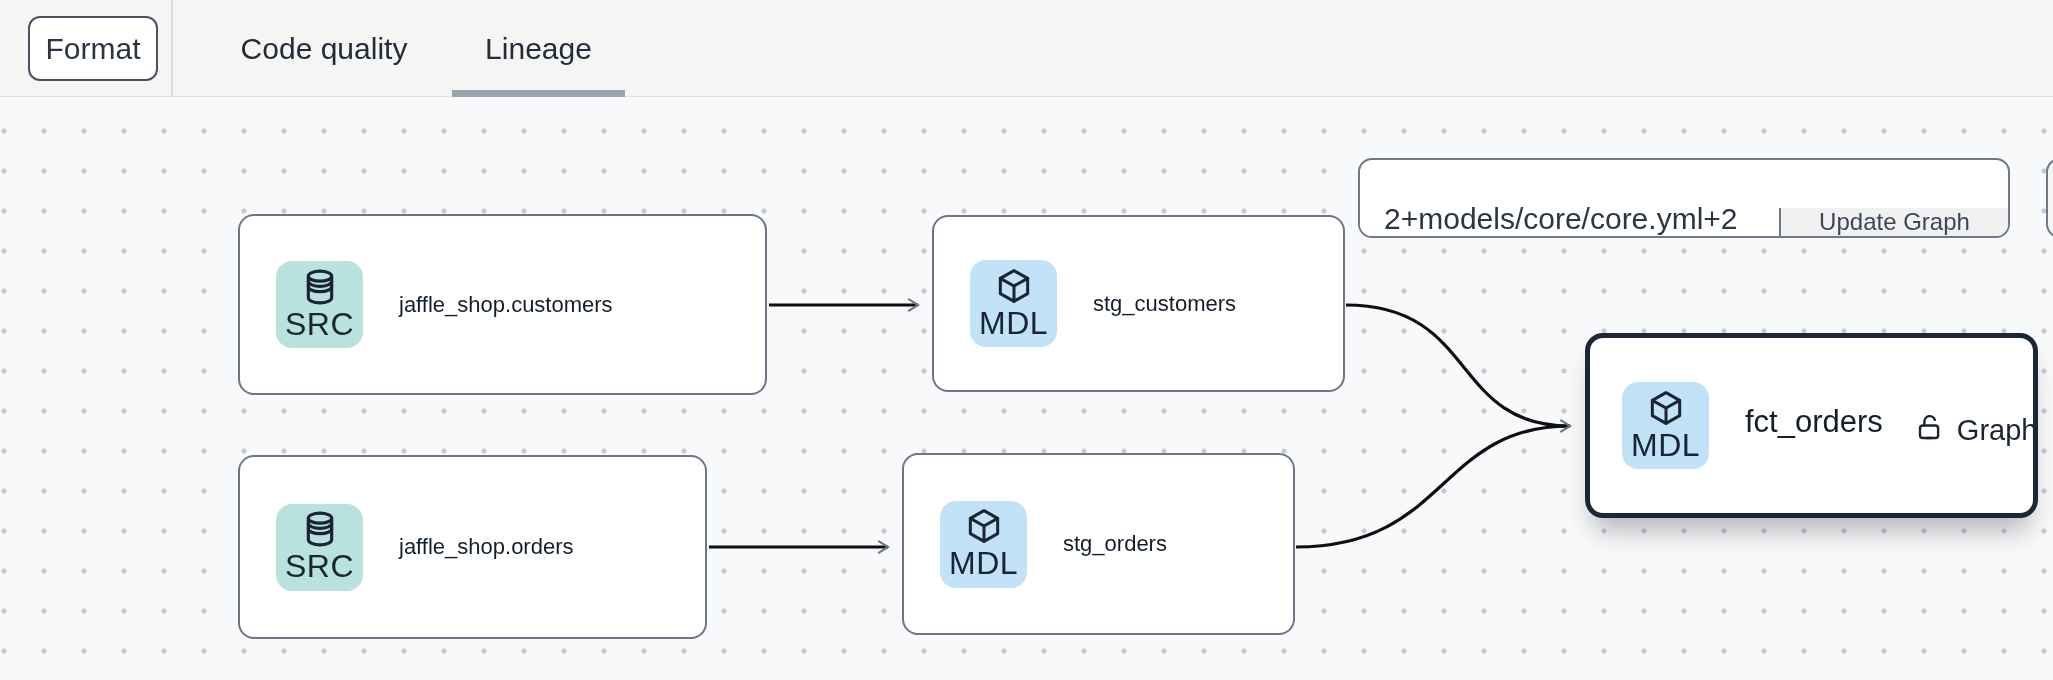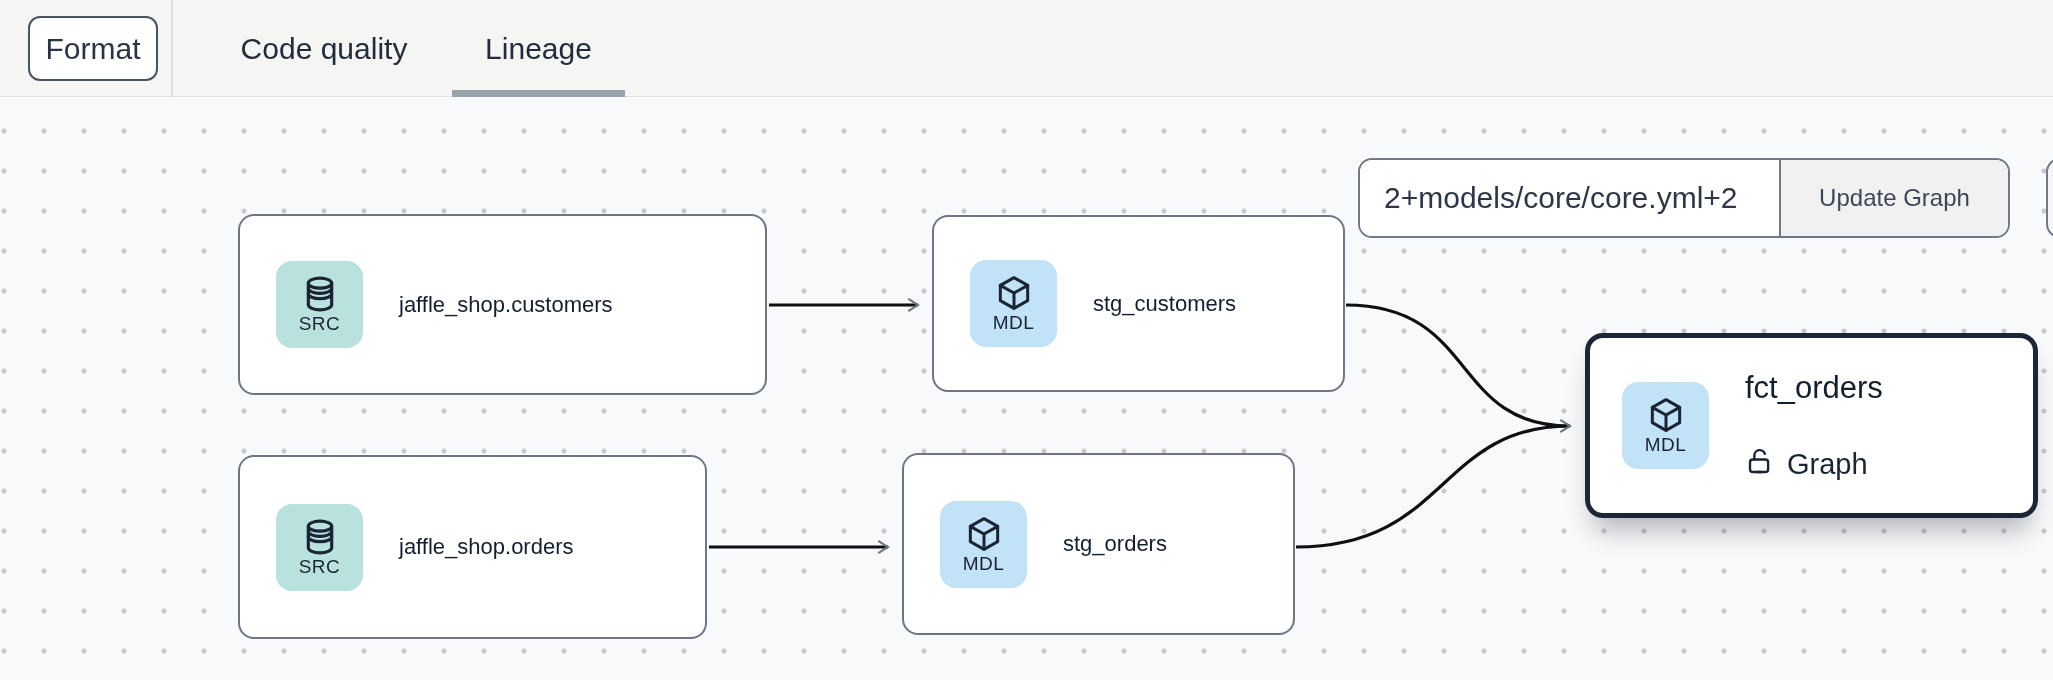--- a/index.html
+++ b/index.html
@@ -75,36 +75,37 @@
   }
   .node-badge {
     width: 87px; height: 87px;
     border-radius: 16px;
     display: flex; flex-direction: column;
     align-items: center; justify-content: center;
     flex: none;
     color: #1a2433;
   }
   .node-badge svg { width: 40px; height: 40px; display: block; }
-  .badge-label { font-size: 19px; line-height: 1.1; letter-spacing: 0.5px; }
+  .badge-label { font-size: 32px; line-height: 1.1; letter-spacing: 0.5px; }
   .node-title { margin-left: 36px; font-size: 22px; color: #141f2d; white-space: nowrap; }
-  .node-text-col { margin-left: 36px; display: flex; flex-direction: column; gap: 32px; }
+  .node-text-col { margin-left: 36px; display: flex; flex-direction: row; gap: 32px; }
   .node-text-col .node-title { margin-left: 0; font-size: 31px; }
   .access-row { display: flex; align-items: center; gap: 12px; margin-top: 9px; color: #1b2434; }
   .access-row svg { width: 30px; height: 30px; }
   .access-label { font-size: 29px; }
 
   
   .controls-group {
     position: absolute; left: 1358px; top: 61px; width: 652px; height: 80px;
     border: 2px solid #6f7987;
     border-radius: 14px;
     display: flex;
     overflow: hidden;
     background: #ffffff;
+    align-items: flex-end;
   }
   .selector-input {
     flex: 1; min-width: 0;
     border: none; outline: none;
     background: #ffffff;
     padding: 0 0 0 24px;
     font-family: inherit;
     font-size: 30px; color: #2c3644;
   }
   .update-graph-btn {

